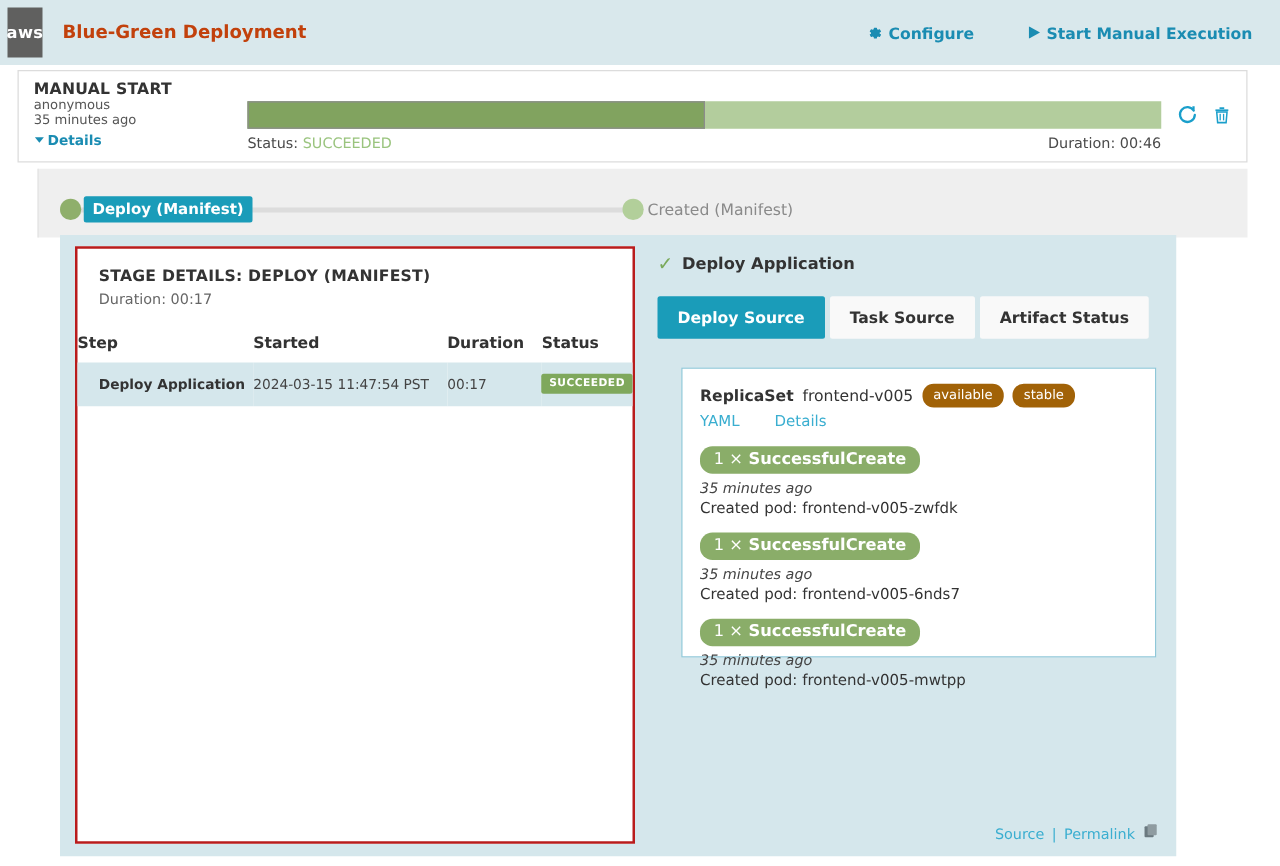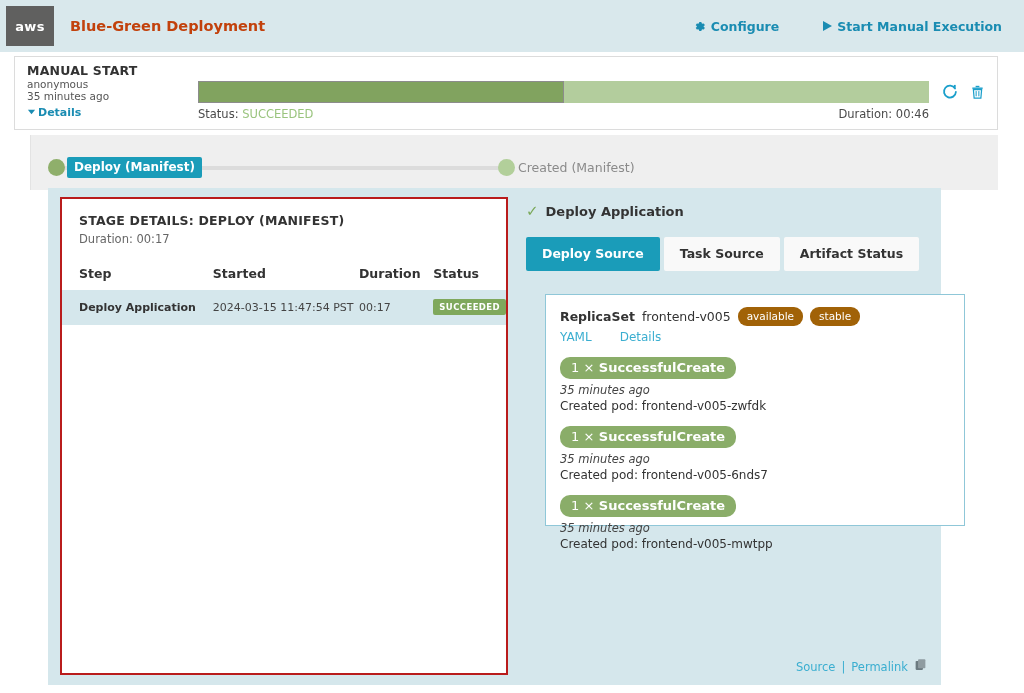--- a/index.html
+++ b/index.html
@@ -16,21 +16,21 @@
   }
 
   
   #topbar {
     position: absolute; left: 0; top: 0;
     width: 1024px; height: 52px;
     background: #d9e8ec;
     display: flex; align-items: center;
   }
   #aws-logo {
-    width: 48px; height: 40px;
+    width: 28px; height: 40px;
     margin-left: 6px;
     background: #60605f;
     color: #ffffff;
     display: flex; align-items: center; justify-content: center;
     font-size: 13px; font-weight: 700;
     letter-spacing: .3px;
   }
   #app-title {
     margin-left: 16px;
     font-size: 14.5px; font-weight: 700;
@@ -162,21 +162,21 @@
   #steps-table {
     margin: 16px 0 0 0;
     width: 100%;
     border-collapse: collapse;
   }
   #steps-table th {
     text-align: left;
     font-size: 12.5px; font-weight: 700; color: #333333;
     padding: 4px 0 9px 0;
   }
-  #steps-table th:first-child { padding-left: 17px; }
+  #steps-table th:first-child { }
   #steps-table td {
     font-size: 11px; color: #444444;
     padding: 9px 0 10px 0;
     background: #d5e7ec;
   }
   #steps-table td:first-child { padding-left: 17px; font-weight: 700; color: #333; }
   .col-step    { width: 142px; }
   .col-started { width: 158px; }
   .col-dur     { width: 76px; }
   .col-status  { width: 70px; }
@@ -206,21 +206,21 @@
     font-size: 12.5px; font-weight: 700;
     padding: 9px 16px 10px 16px;
     cursor: pointer;
     border-radius: 2px;
     white-space: nowrap;
   }
   .tab.active { background: #1a9cb9; color: #ffffff; }
 
   #replicaset-box {
     position: absolute; left: 497px; top: 106px;
-    width: 420px; height: 232px;
+    width: 380px; height: 232px;
     background: #ffffff;
     border: 1px solid #8fc7d8;
     box-sizing: border-box;
     padding: 12px 14px;
   }
   #rs-titleline {
     display: flex; align-items: center; gap: 7px;
     font-size: 12.5px; color: #333333;
   }
   #rs-kind { font-weight: 700; }

